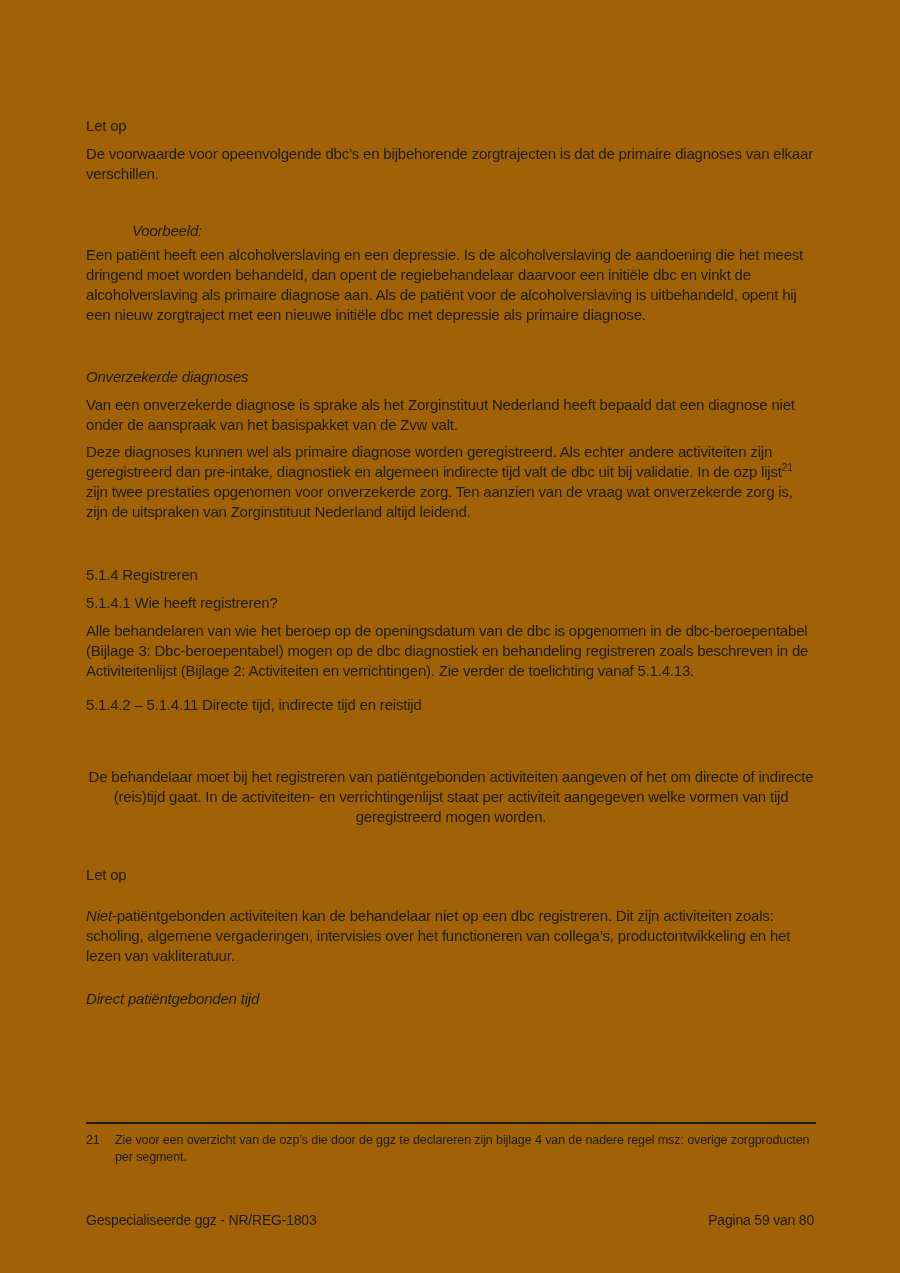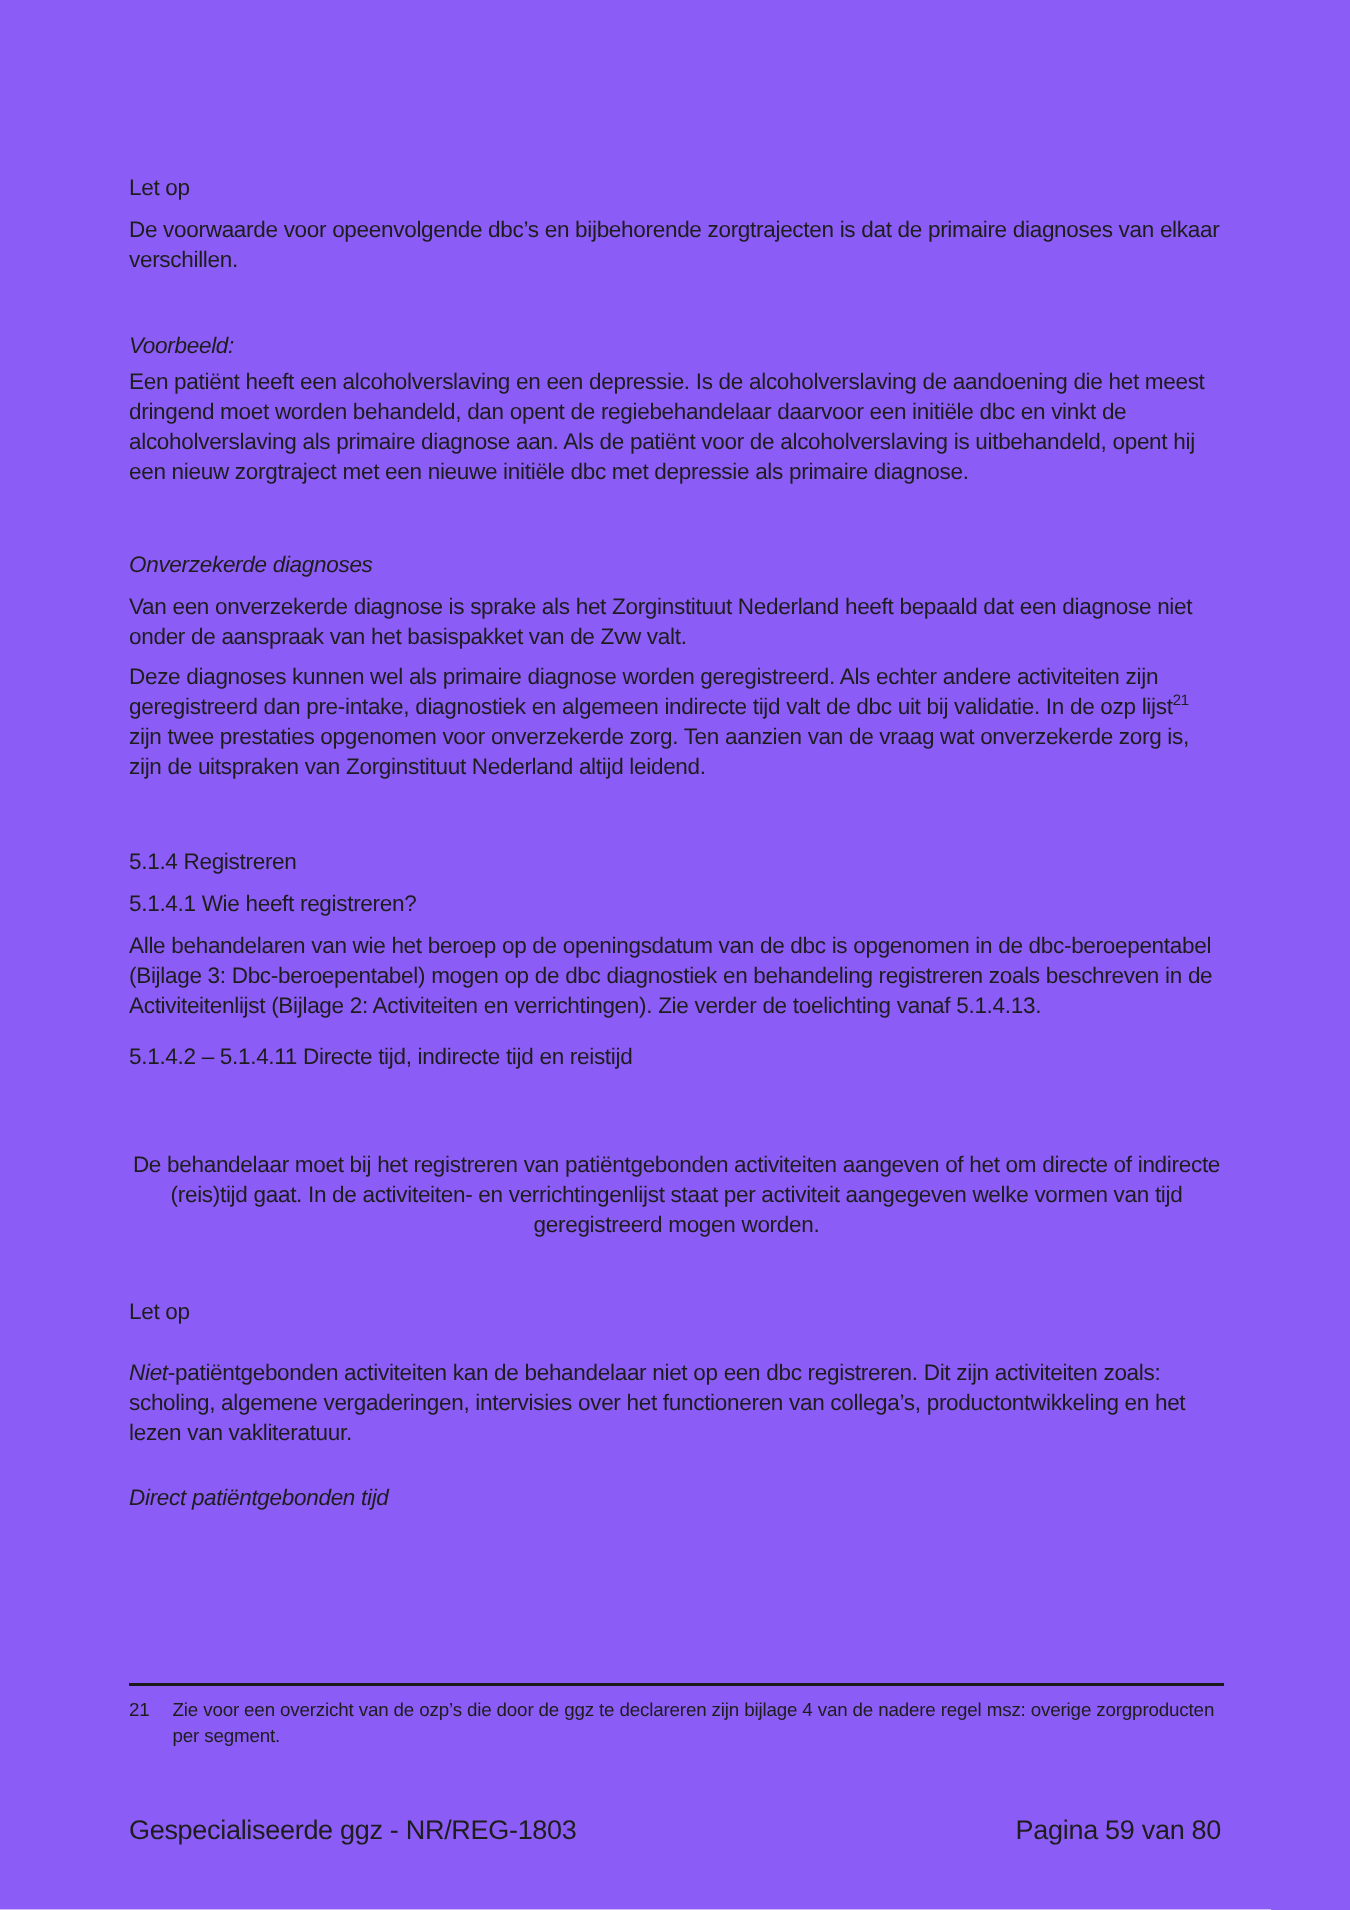--- a/index.html
+++ b/index.html
@@ -4,21 +4,21 @@
 <style>
   html, body {
     margin: 0;
     padding: 0;
     background: #ffffff;
   }
   .page {
     position: relative;
     width: 900px;
     height: 1273px;
-    background: #8b5cf6;
+    background: #a16207;
     overflow: hidden;
     font-family: "Liberation Sans", "DejaVu Sans", sans-serif;
     color: #1d1d1d;
   }
   .content {
     position: absolute;
     left: 86px;
     top: 0;
     width: 730px;
     height: 100%;
@@ -33,21 +33,21 @@
     width: 730px;
   }
   .it { font-style: italic; }
   sup.fnref {
     font-size: 10px;
     line-height: 0;
   }
   
   #letop1-h   { top: 116px; }
   #letop1-p   { top: 144px; }
-  #voorbeeld-h{ top: 221px; }
+  #voorbeeld-h{ top: 221px; margin-left: 46px; }
   #voorbeeld-p{ top: 245px; }
   #onv-h      { top: 367px; }
   #onv-p1     { top: 395px; }
   #onv-p2     { top: 442px; }
   #reg-h      { top: 565px; }
   #wie-h      { top: 593px; }
   #wie-p      { top: 621px; }
   #tijd-h     { top: 695px; }
   #tijd-p     { top: 767px; text-align: center; }
   #letop2-h   { top: 865px; }
@@ -78,21 +78,21 @@
   }
   .fn-text { flex: 1; }
 
   .footer {
     position: absolute;
     left: 86px;
     top: 1212px;
     width: 728px;
     display: flex;
     justify-content: space-between;
-    font-size: 18px;
+    font-size: 14px;
     line-height: 17px;
     letter-spacing: -0.2px;
   }
 </style>
 </head>
 <body>
 
 <div class="page">
   <div class="content">
 

